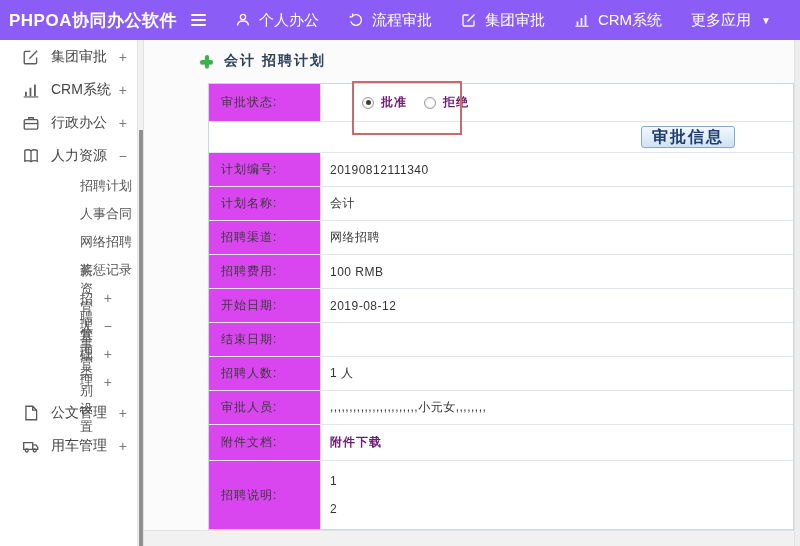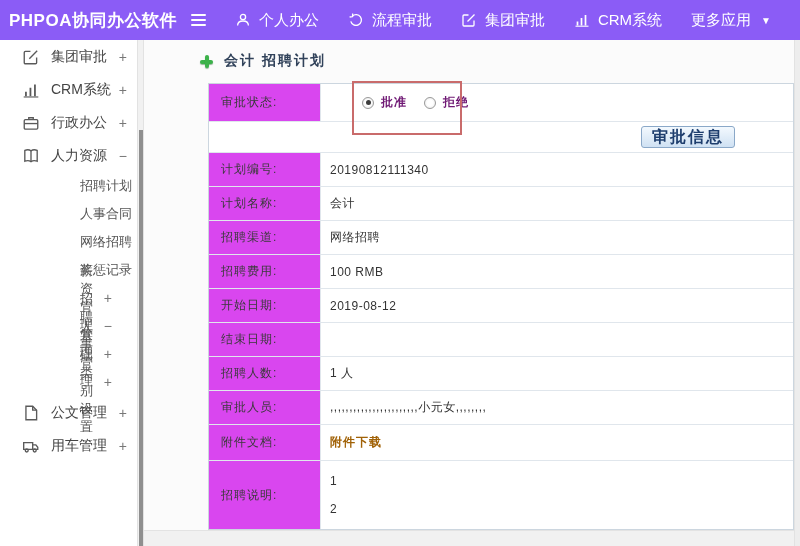--- a/index.html
+++ b/index.html
@@ -56,21 +56,21 @@
   .radio{width:12px;height:12px;border-radius:50%;border:1px solid #999;box-sizing:border-box;
          background:radial-gradient(#fff 40%,#e4e4e4);position:relative;flex:0 0 auto;cursor:pointer;}
   .radio.checked::after{content:"";position:absolute;left:2.5px;top:2.5px;width:5px;height:5px;
                         border-radius:50%;background:#3c3c3c;}
   .radio-label{font-size:12px;font-weight:bold;color:#701a75;margin-left:7px;letter-spacing:1px;cursor:pointer;}
   .gap2{margin-left:17px;}
   .btnrow{justify-content:flex-end;align-items:center;padding-right:58px;}
   .approve-btn{height:22px;padding:0 10px;font-size:16px;font-weight:bold;color:#1e3e6e;
                background:linear-gradient(#f3f9fe,#cfe1f3);border:1px solid #8aa8c8;border-radius:3px;
                letter-spacing:2px;cursor:pointer;font-family:inherit;}
-  .link{color:#a16207;font-weight:bold;cursor:pointer;text-decoration:none;letter-spacing:1px;}
+  .link{color:#701a75;font-weight:bold;cursor:pointer;text-decoration:none;letter-spacing:1px;}
   .desc-cell{flex-direction:column;align-items:flex-start;justify-content:center;gap:16px;}
   .desc-cell span{line-height:12px;}
   .red-box{position:absolute;left:208px;top:41px;width:106px;height:50px;border:2px solid #c96b6b;
            z-index:5;pointer-events:none;}
   .below-strip{position:absolute;left:0;top:490px;width:656px;height:16px;background:#f1f1f1;
                border-top:1px solid #e3e3e3;box-sizing:border-box;}
   .right-scroll{position:absolute;right:0;top:0;width:6px;height:506px;background:#ededed;
                 border-left:1px solid #e2e2e2;box-sizing:border-box;z-index:6;}
 </style>
 </head>

